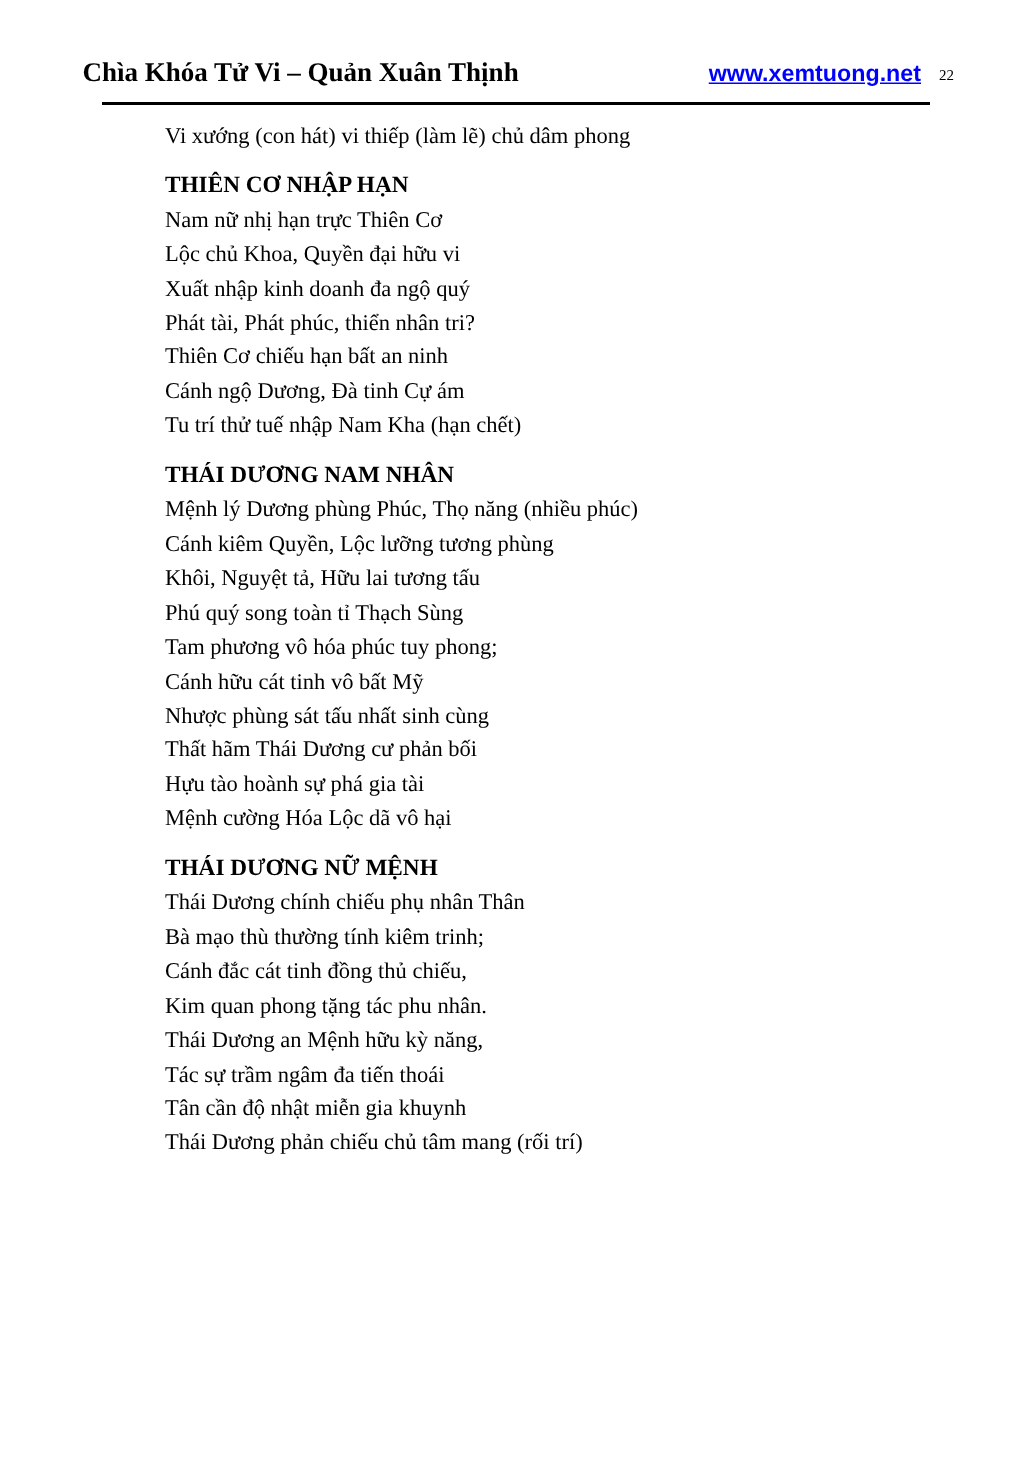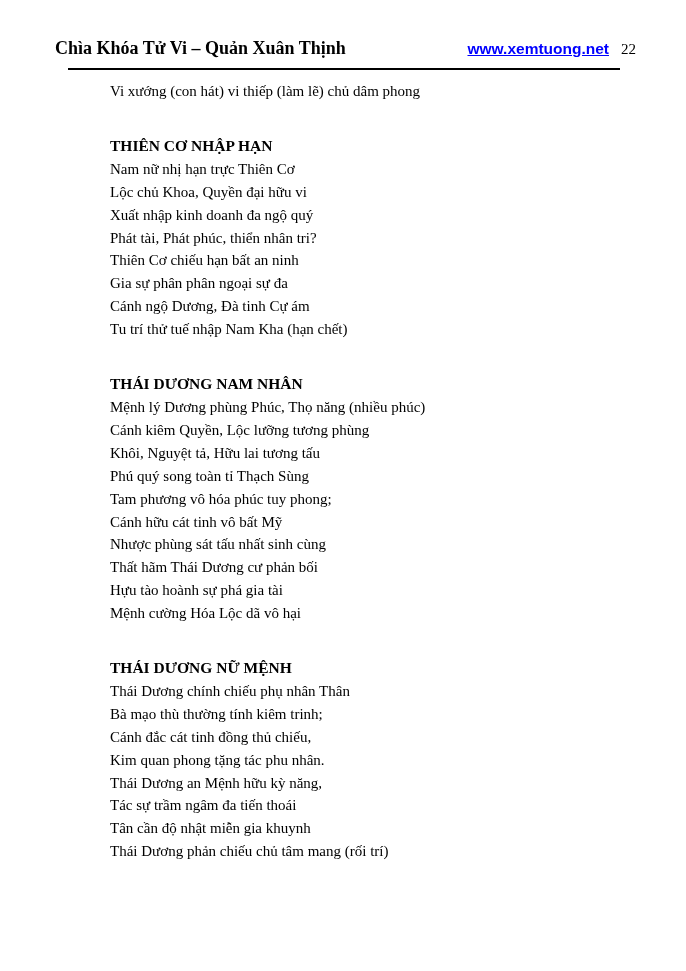--- a/index.html
+++ b/index.html
@@ -37,21 +37,21 @@
   }
   .site-link {
     font-family: "Liberation Sans", "DejaVu Sans", sans-serif;
     font-weight: bold;
     font-size: 15.5px;
     color: #0000ff;
     text-decoration: underline;
     white-space: nowrap;
   }
   .page-number {
-    font-size: 15px;
+    font-size: 10px;
   }
   .rule {
     position: absolute;
     top: 68px;
     left: 68px;
     width: 552px;
     height: 2px;
     background: #000000;
   }
   .content {
@@ -59,21 +59,21 @@
     top: 80px;
     left: 110px;
     right: 40px;
     font-size: 15px;
     line-height: 22.9px;
   }
   .verse-line {
     white-space: nowrap;
   }
   .section {
-    margin-top: 32px;
+    margin-top: 10px;
   }
   .section-heading {
     font-weight: bold;
     font-size: 15.5px;
     white-space: nowrap;
   }
 </style>
 </head>
 <body>
 
@@ -92,21 +92,20 @@
   <div class="content">
     <div class="verse-line">Vi xướng (con hát) vi thiếp (làm lẽ) chủ dâm phong</div>
     <div>
         <div class="section">
           <div class="section-heading">THIÊN CƠ NHẬP HẠN</div>
           <div class="verse-line">Nam nữ nhị hạn trực Thiên Cơ</div>
           <div class="verse-line">Lộc chủ Khoa, Quyền đại hữu vi</div>
           <div class="verse-line">Xuất nhập kinh doanh đa ngộ quý</div>
           <div class="verse-line">Phát tài, Phát phúc, thiển nhân tri?</div>
           <div class="verse-line">Thiên Cơ chiếu hạn bất an ninh</div>
-          <div class="verse-line">Gia sự phân phân ngoại sự đa</div>
           <div class="verse-line">Cánh ngộ Dương, Đà tinh Cự ám</div>
           <div class="verse-line">Tu trí thử tuế nhập Nam Kha (hạn chết)</div>
         </div>
         <div class="section">
           <div class="section-heading">THÁI DƯƠNG NAM NHÂN</div>
           <div class="verse-line">Mệnh lý Dương phùng Phúc, Thọ năng (nhiều phúc)</div>
           <div class="verse-line">Cánh kiêm Quyền, Lộc lưỡng tương phùng</div>
           <div class="verse-line">Khôi, Nguyệt tả, Hữu lai tương tấu</div>
           <div class="verse-line">Phú quý song toàn tỉ Thạch Sùng</div>
           <div class="verse-line">Tam phương vô hóa phúc tuy phong;</div>

